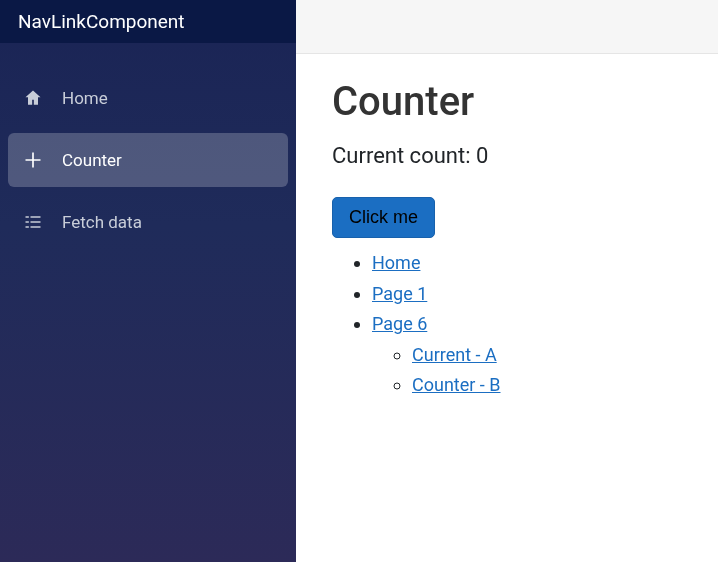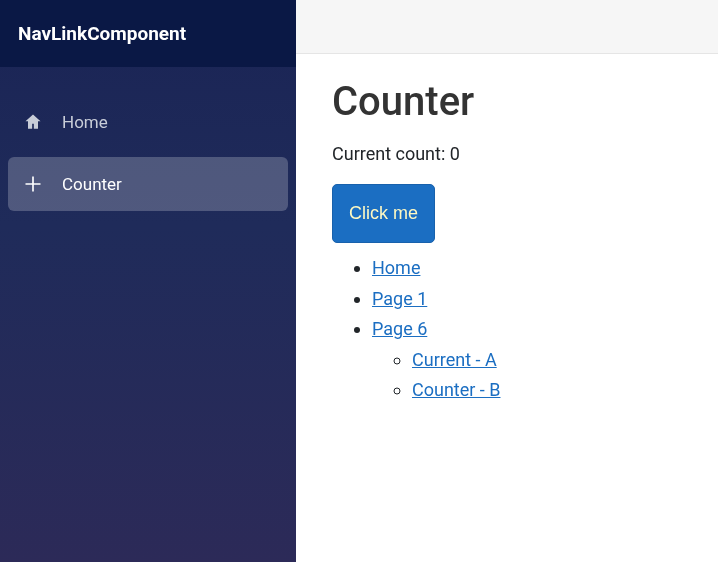--- a/index.html
+++ b/index.html
@@ -15,24 +15,24 @@
       width: 296px;
       height: 100%;
       background: linear-gradient(180deg, #1a2455 0%, #1f2b5a 40%, #2c2a58 100%);
       color: #fff;
       display: flex;
       flex-direction: column;
       flex-shrink: 0;
     }
     .brand {
       background: #0a1845;
-      padding: 22px 18px;
+      padding: 10px 18px;
       font-size: 19px;
       color: #fff;
-      font-weight: 700;
+      font-weight: 400;
     }
     .nav-list {
       list-style: none;
       padding: 28px 8px 0 8px;
     }
     .nav-item {
       display: flex;
       align-items: center;
       padding: 17px 12px;
       color: #c8cdd8;
@@ -69,29 +69,29 @@
       padding: 24px 36px;
       color: #212529;
     }
     .page-title {
       font-size: 40px;
       font-weight: 500;
       color: #333;
       margin-bottom: 18px;
     }
     .count-text {
-      font-size: 18px;
-      margin-bottom: 20px;
+      font-size: 22px;
+      margin-bottom: 29px;
     }
     .btn-primary {
       background: #1b6ec2;
-      color: #fef9c3;
+      color: #000000;
       border: 1px solid #1861ac;
       font-size: 18px;
-      padding: 18px 16px;
+      padding: 9px 16px;
       border-radius: 5px;
       cursor: pointer;
       margin-bottom: 10px;
     }
     .link-list {
       padding-left: 40px;
       font-size: 18px;
       line-height: 1.7;
     }
     .link-list li {}
@@ -119,20 +119,28 @@
       <span>Home</span>
     </li>
     <li class="nav-item active">
       <span class="nav-icon">
         <svg viewBox="0 0 24 24">
             <path d="M11 3h2v8h8v2h-8v8h-2v-8H3v-2h8z"></path>
           </svg>
       </span>
       <span>Counter</span>
     </li>
+    <li class="nav-item">
+      <span class="nav-icon">
+        <svg viewBox="0 0 24 24">
+            <path d="M3 5h4v2H3V5zm6 0h12v2H9V5zM3 11h4v2H3v-2zm6 0h12v2H9v-2zM3 17h4v2H3v-2zm6 0h12v2H9v-2z"></path>
+          </svg>
+      </span>
+      <span>Fetch data</span>
+    </li>
   </ul>
 </div>
 
 <div class="main">
   <div class="topbar"></div>
   <div class="content">
     <h1 class="page-title">Counter</h1>
     <p class="count-text">
       <span>Current count: </span><span>0</span>
     </p>

